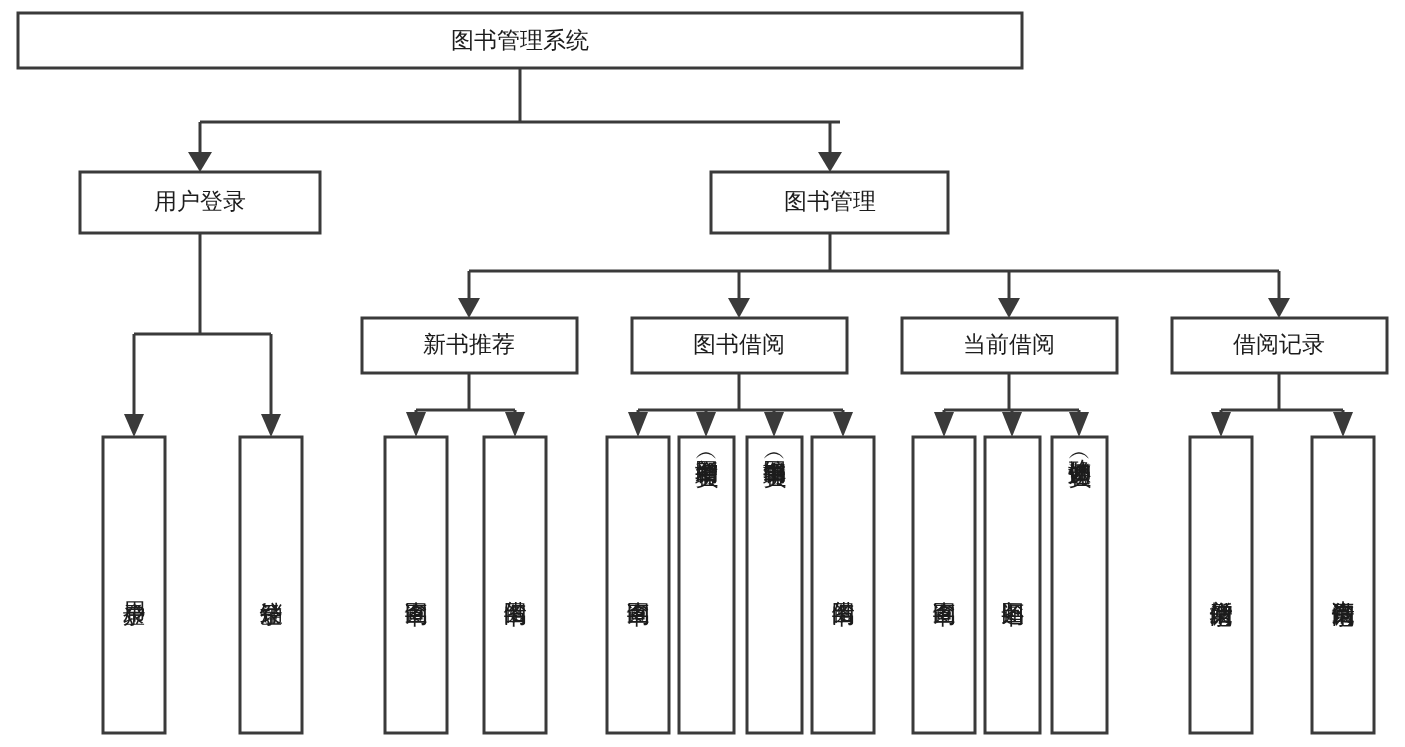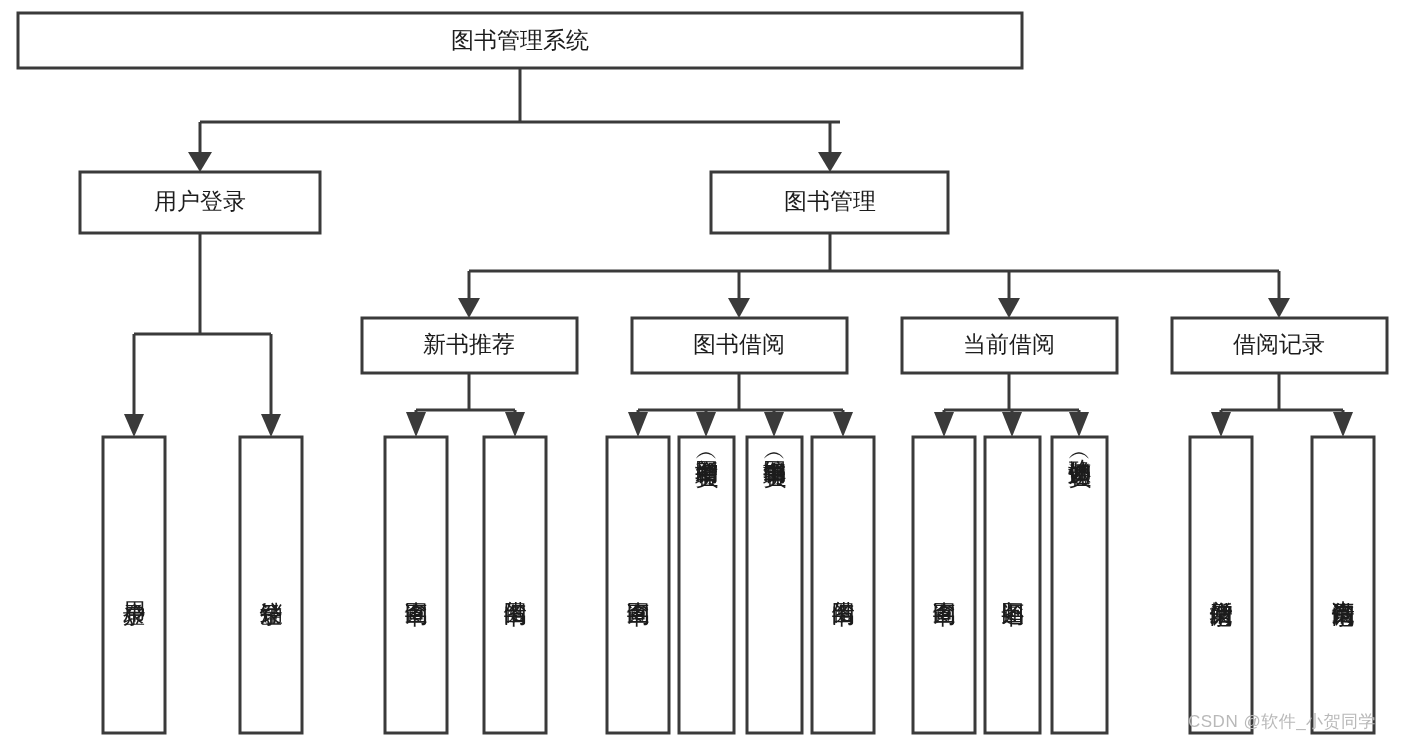--- a/index.html
+++ b/index.html
@@ -240,15 +240,14 @@
   <div class="vert-label-wrap" style="left:1052px; top:441px; width:55px; height:288px; align-items:flex-start;">
     <span class="vert-label">确认归还（管理员）</span>
   </div>
   <div class="vert-label-wrap" style="left:1190px; top:437px; width:62px; height:296px;">
     <span class="vert-label">新增借阅记录</span>
   </div>
   <div class="vert-label-wrap" style="left:1312px; top:437px; width:62px; height:296px;">
     <span class="vert-label">查询借阅记录</span>
   </div>
 
-  <div id="watermark">CSDN @软件_小贺同学</div>
 
 </div>
 
 </body></html>

